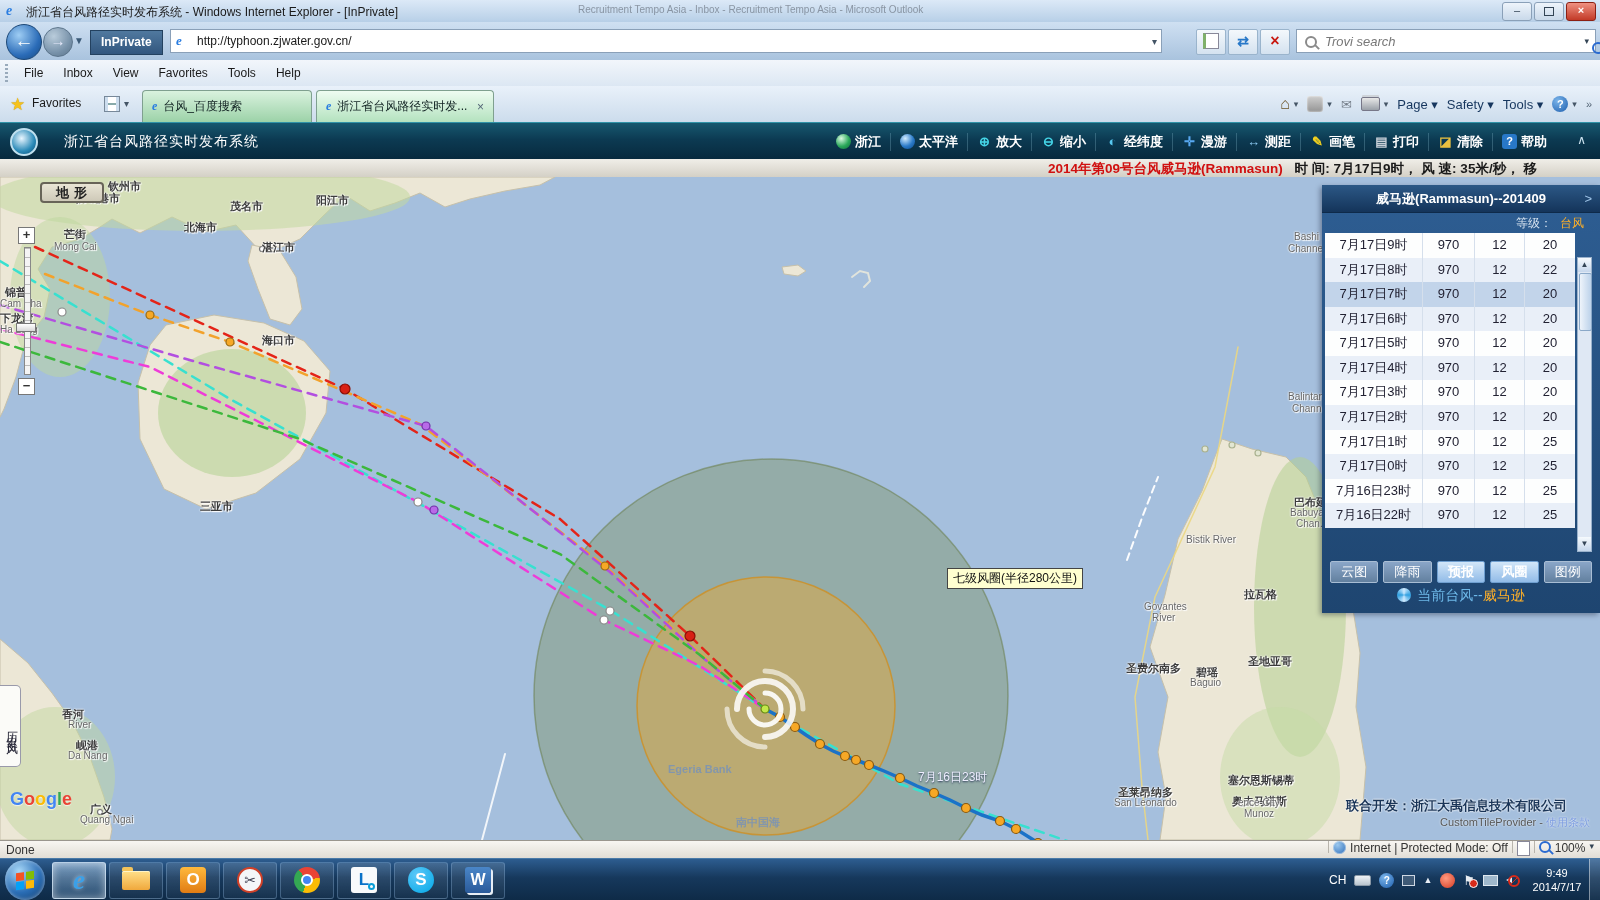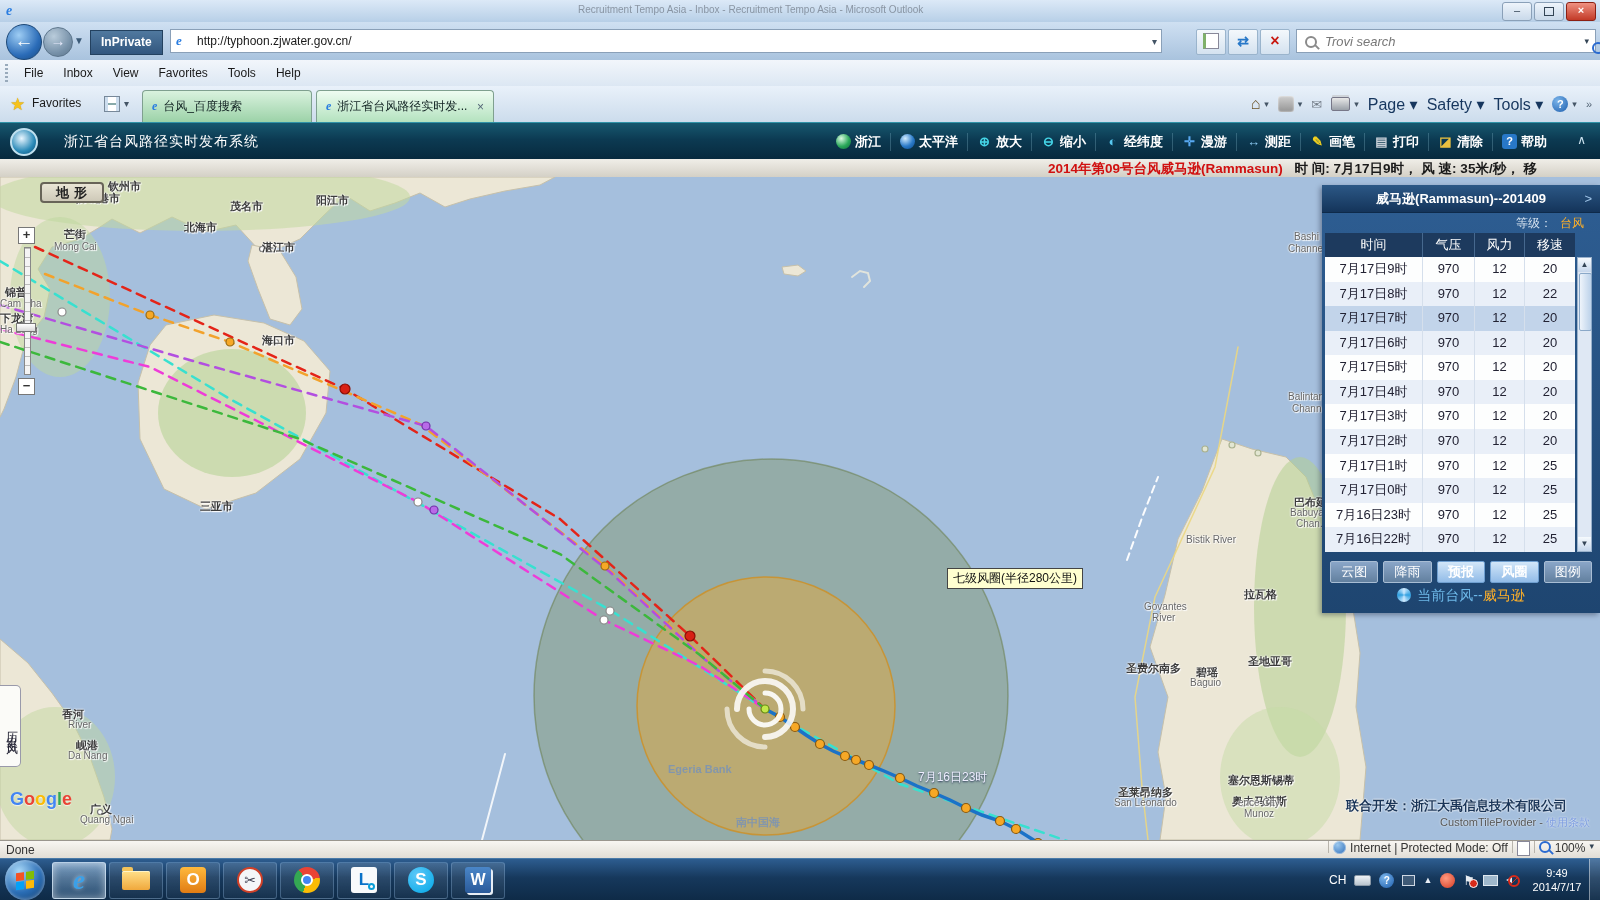--- a/index.html
+++ b/index.html
@@ -65,21 +65,21 @@
     background-clip:content-box;border:1px solid #789;
     box-shadow:inset 3px 0 0 #cde, inset -3px 0 0 #cde}
   .qtdrop{position:absolute;left:124px;top:12px;font-size:10px;color:#456}
   .tab{position:absolute;top:4px;height:32px;box-sizing:border-box;border:1px solid #7fa08f;border-bottom:none;
     border-radius:4px 4px 0 0;display:flex;align-items:center;gap:6px;padding:0 9px;font-size:12px;color:#122}
   .tab .fico{font:italic bold 12px "Liberation Serif",serif;color:#2a7de1}
   .tab1{left:142px;width:170px;background:linear-gradient(#d9f2de,#9cd2a8)}
   .tab2{left:316px;width:178px;background:linear-gradient(#eefcf1,#b4e2bf)}
   .tabclose{margin-left:auto;color:#567;font-size:12px}
   .cmdbar{position:absolute;right:8px;top:0;height:36px;display:flex;align-items:center;gap:9px}
-  .cmd-label{font-size:16px;color:#16365e}
+  .cmd-label{font-size:13px;color:#16365e}
   .cmd-drop{font-size:9px;color:#456;margin-left:-5px}
   .icon-home{color:#6b5327;font-size:16px}
   .icon-rss{display:inline-block;width:16px;height:16px;border-radius:3px;background:linear-gradient(#cfcfcf,#949494);
     box-shadow:inset 0 0 2px #fff}
   .icon-mail{color:#77808c;font-size:13px}
   .icon-print{display:inline-block;width:17px;height:12px;background:linear-gradient(#e8e8e8,#9aa0a8);
     border:1px solid #778;border-radius:2px;box-shadow:0 -3px 0 -1px #cfd4da}
   .icon-help-cmd{display:inline-block;width:16px;height:16px;border-radius:50%;
     background:radial-gradient(circle at 35% 30%,#7ab4ea,#1e5fae);color:#fff;font-size:11px;font-weight:bold;
     text-align:center;line-height:16px}
@@ -246,20 +246,21 @@
     border:2px solid #d62a1a;background:linear-gradient(135deg,transparent 45%,#d62a1a 45% 55%,transparent 55%)}
   .tray-clock{text-align:center;font-size:11px;line-height:1.3;width:62px}
   .showdesk{position:absolute;right:0;top:0;width:10px;height:42px;border-left:1px solid rgba(255,255,255,.45);
     background:linear-gradient(rgba(255,255,255,.16),rgba(255,255,255,.04))}
 </style>
 </head>
 <body>
 
 <div class="titlebar">
   <span class="tb-icon">e</span>
+  <span class="tb-title">浙江省台风路径实时发布系统 - Windows Internet Explorer - [InPrivate]</span>
   <span class="tb-ghost">Recruitment Tempo Asia - Inbox - Recruitment Tempo Asia - Microsoft Outlook</span>
   <div class="capbtns">
     <div class="capbtn">–</div>
     <div class="capbtn"><span class="maxglyph"></span></div>
     <div class="capbtn close">×</div>
   </div>
 </div>
 
 <div class="navrow">
   <div class="backbtn">←</div>
@@ -520,26 +521,20 @@
 
 <div class="panel">
   <div class="p-title">
     <span>威马逊(Rammasun)--201409</span>
     <span class="p-arrow">&gt;</span>
   </div>
   <div class="p-grade">
     <span>等级：</span><span class="p-grade-val">台风</span>
   </div>
   <div class="p-tablewrap">
-    <div class="p-head" id="phead">
-        <span>时间</span>
-        <span>气压</span>
-        <span>风力</span>
-        <span>移速</span>
-      </div>
     <div class="p-body" id="pbody">
         <div class="prow">
           <span>7月17日9时</span>
           <span>970</span>
           <span>12</span>
           <span>20</span>
         </div>
         <div class="prow alt">
           <span>7月17日8时</span>
           <span>970</span>

